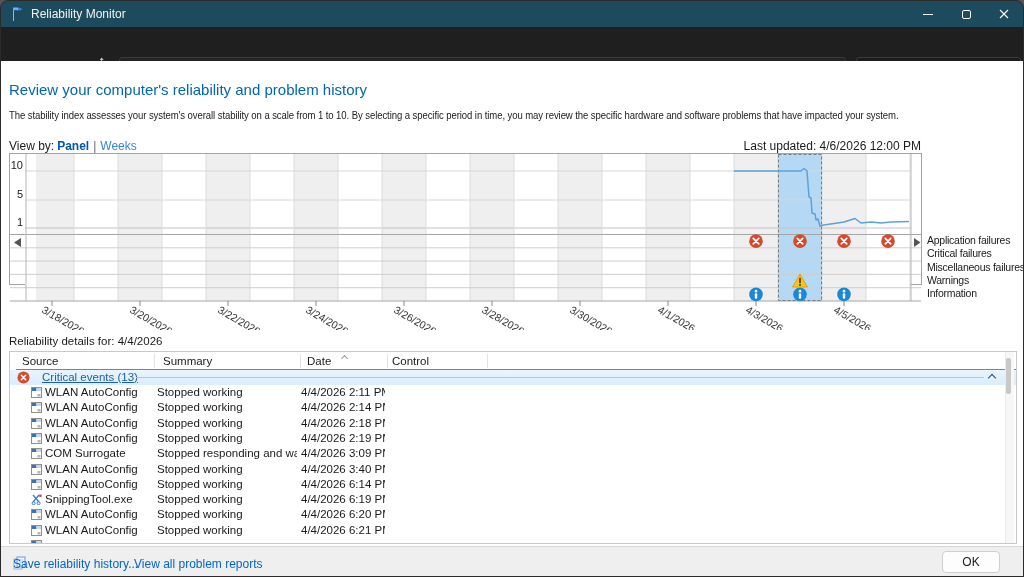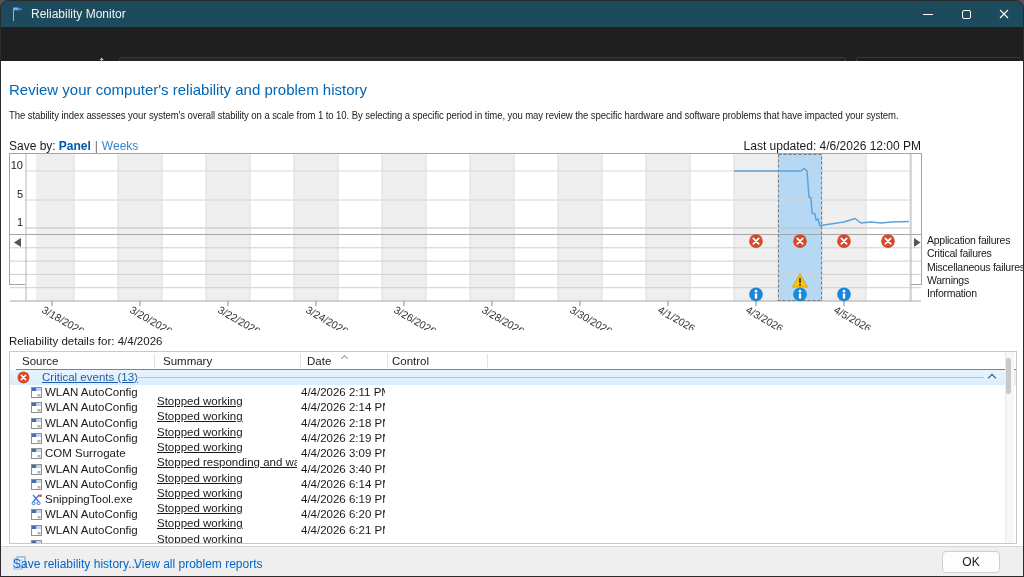--- a/index.html
+++ b/index.html
@@ -58,21 +58,21 @@
   .sortcaret { position:absolute; left:326px; top:4px; width:5px; height:5px; border-left:1.2px solid #9a9a9a; border-top:1.2px solid #9a9a9a; transform:rotate(45deg); }
   .grouprow { position:absolute; left:0; top:18px; width:100%; height:15px; background:linear-gradient(#e9f4fd,#daedfb); }
   .grouprow .gicon { position:absolute; left:7px; top:1px; }
   .grouprow .gtext { position:absolute; left:32px; top:1px; font-size:11.5px; color:#215ea8;text-decoration:underline; }
   .grouprow .gline { position:absolute; left:126px; top:7px; width:848px; height:1px; background:#a9c9e5; }
   .grouprow .gchev { position:absolute; left:979px; top:5px; width:6px; height:6px; border-left:1.6px solid #1c4e82; border-top:1.6px solid #1c4e82; transform:rotate(45deg); }
   .rows { position:absolute; left:0; top:33px; width:100%; height:158px; overflow:hidden; }
   .trow { position:absolute; left:0; width:100%; height:15.3px; font-size:11.5px; color:#1a1a1a; }
   .trow .icon { position:absolute; left:21px; top:2px; width:11px; height:11px; }
   .trow .c-src { position:absolute; left:35px; top:1px; width:100px; white-space:nowrap; overflow:hidden; }
-  .trow .c-sum { position:absolute; left:147px; top:10px; width:140px; white-space:nowrap; overflow:hidden;text-decoration:underline; }
+  .trow .c-sum { position:absolute; left:147px; top:1px; width:140px; white-space:nowrap; overflow:hidden; }
   .trow .c-date { position:absolute; left:291px; top:1px; width:84px; white-space:nowrap; overflow:hidden; }
   .scrolltrack { position:absolute; right:2px; top:0; width:9px; height:191px; background:#f7f7f7; border-left:1px solid #ececec; }
   .scrollthumb { position:absolute; right:3.5px; top:6px; width:5px; height:36px; background:#c9c9c9; border-radius:2px; }
 
   
   .footer { position:absolute; left:0; top:545px; width:100%; height:32px; background:#efefef; border-top:1px solid #d5d5d5; }
   .footer .saveic { position:absolute; left:12px; top:9px; }
   .link { font-size:12px; color:#0066cc; text-decoration:none; }
   .footer .save { position:absolute; left:12px; top:10px; }
   .footer .viewall { position:absolute; left:133px; top:10px; }
@@ -131,21 +131,21 @@
         <line x1="7.7" y1="7.7" x2="11.2" y2="11.2" stroke="#9a9a9a" stroke-width="1.2"></line>
       </svg>
     </div>
   </div>
 
   <div class="content">
     <div class="h1">Review your computer's reliability and problem history</div>
     <div class="desc">The stability index assesses your system's overall stability on a scale from 1 to 10. By selecting a specific period in time, you may review the specific hardware and software problems that have impacted your system.</div>
 
     <div class="viewbar">
-      <span>Save by:</span><span class="days">Panel</span><span class="bar">|</span><span class="weeks">Weeks</span>
+      <span>View by:</span><span class="days">Panel</span><span class="bar">|</span><span class="weeks">Weeks</span>
     </div>
     <div class="lastupd">Last updated: 4/6/2026 12:00 PM</div>
 
     <div class="chartbox">
       <svg id="chartsvg" width="911" height="176" viewBox="0 0 911 176">
           <rect x="20" y="0" width="44" height="147" fill="#efefef"></rect>
           <rect x="64" y="0" width="44" height="147" fill="#ffffff"></rect>
           <rect x="108" y="0" width="44" height="147" fill="#efefef"></rect>
           <rect x="152" y="0" width="44" height="147" fill="#ffffff"></rect>
           <rect x="196" y="0" width="44" height="147" fill="#efefef"></rect>

